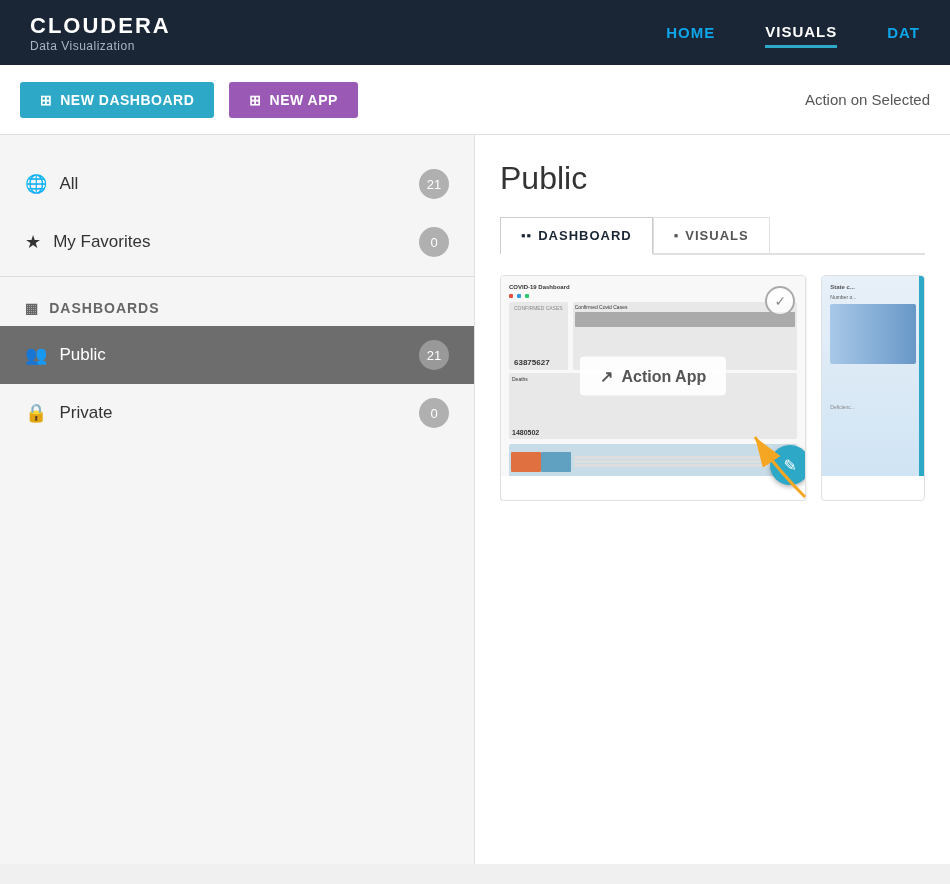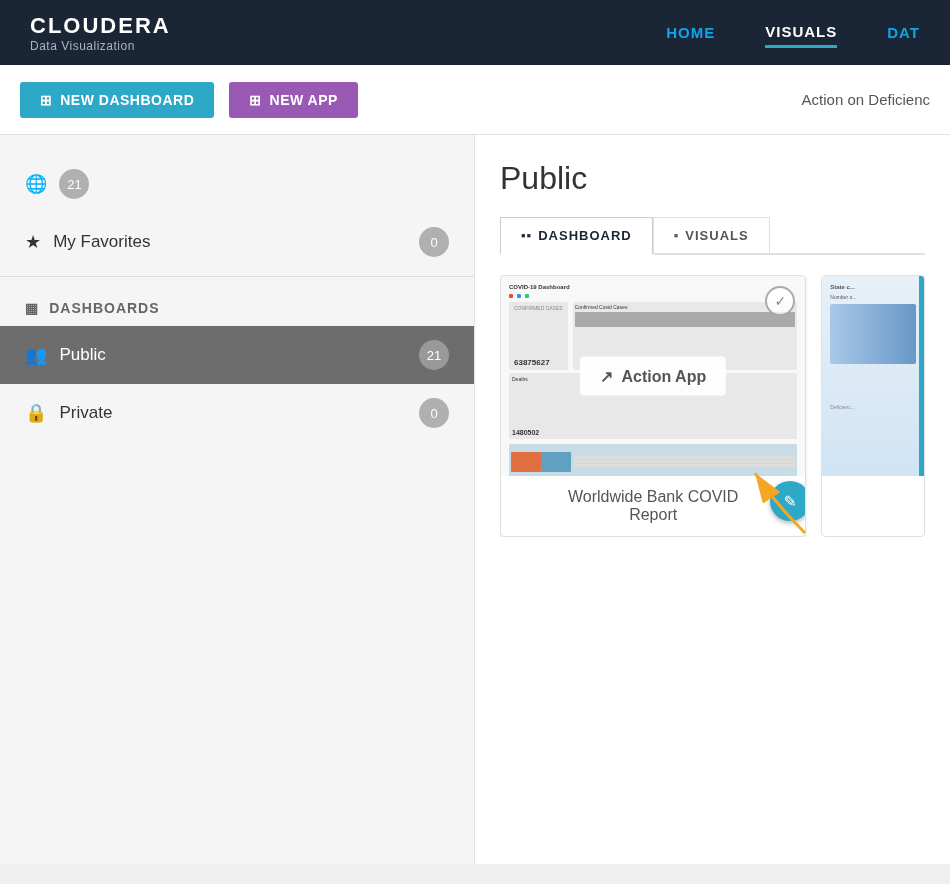--- a/index.html
+++ b/index.html
@@ -347,28 +347,29 @@
 
 <div class="toolbar">
   <button class="btn-new-dashboard">
     <span>⊞</span>
     <span>NEW DASHBOARD</span>
   </button>
   <button class="btn-new-app">
     <span>⊞</span>
     <span>NEW APP</span>
   </button>
-  <span class="action-on-selected">Action on Deficienc</span>
+  <span class="action-on-selected">Action on Selected</span>
 </div>
 
 <div class="main-layout">
 
   <div class="sidebar">
     <div class="sidebar-item">
       <span class="icon">🌐</span>
+      <span class="label">All</span>
       <span class="badge">21</span>
     </div>
     <div class="sidebar-item">
       <span class="icon">★</span>
       <span class="label">My Favorites</span>
       <span class="badge">0</span>
     </div>
     <hr class="divider">
     <div class="section-header">
       <span class="icon">▦</span>
@@ -441,21 +442,20 @@
           <div class="launch-app-overlay">
             <span style="font-size:16px;">↗</span>
             <span>Action App</span>
           </div>
 
           <div class="check-overlay">
             <span>✓</span>
           </div>
         </div>
         <div class="card-footer">
-          <span class="card-name">Worldwide Bank COVID<br>Report</span>
           <div class="edit-btn">
             <span>✎</span>
           </div>
         </div>
       </div>
 
       <div class="card-partial">
         <div class="card-partial-thumb">
           <div style="padding:8px; font-size:5px; color:#555;">
             <div style="font-size:6px; font-weight:bold; margin-bottom:4px;">State c...</div>

